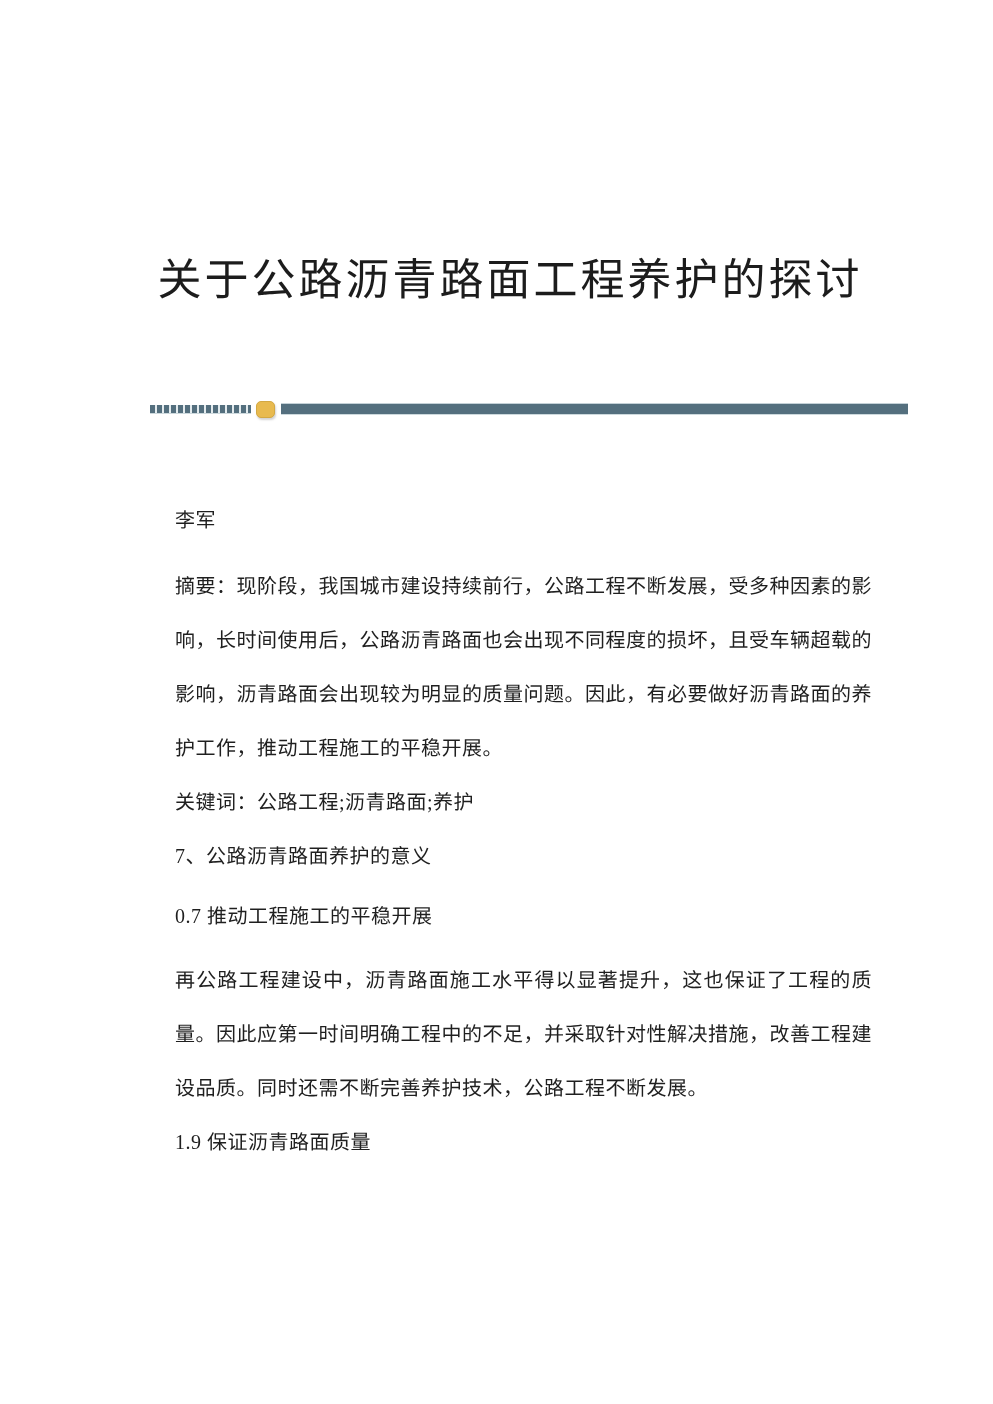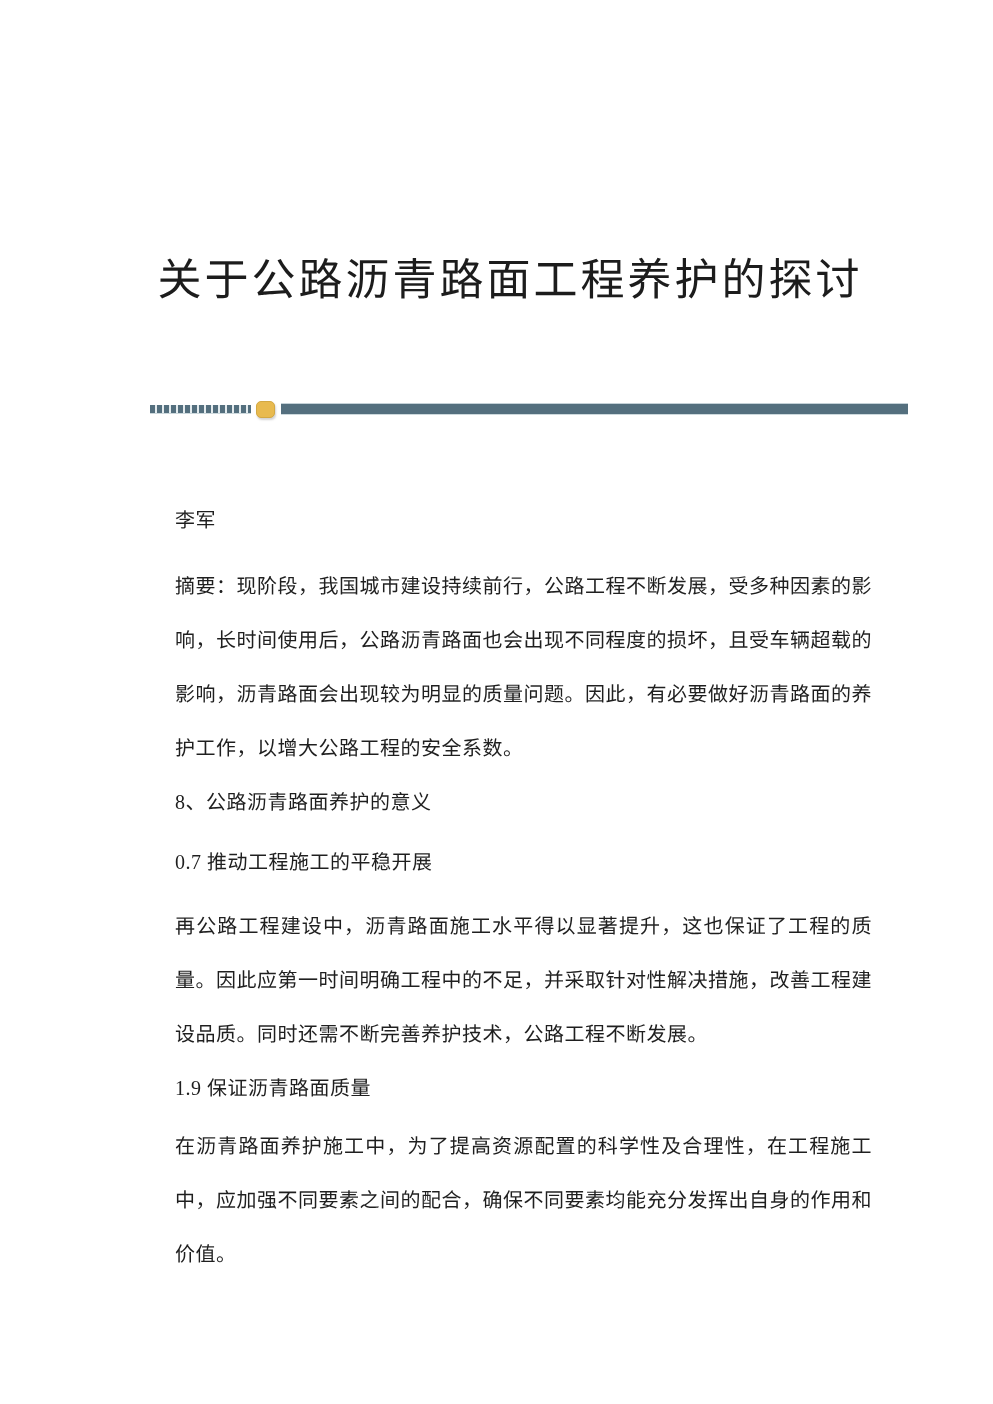--- a/index.html
+++ b/index.html
@@ -87,21 +87,21 @@
   <h1 class="doc-title">关于公路沥青路面工程养护的探讨</h1>
 
   <div class="divider">
     <div class="divider-dash"></div>
     <div class="divider-dot"></div>
     <div class="divider-bar"></div>
   </div>
 
   <div class="article">
     <p>李军</p>
-    <p class="block-abstract">摘要：现阶段，我国城市建设持续前行，公路工程不断发展，受多种因素的影响，长时间使用后，公路沥青路面也会出现不同程度的损坏，且受车辆超载的影响，沥青路面会出现较为明显的质量问题。因此，有必要做好沥青路面的养护工作，以增大公路工程的安全系数。</p>
-    <p>8、公路沥青路面养护的意义</p>
+    <p class="block-abstract">摘要：现阶段，我国城市建设持续前行，公路工程不断发展，受多种因素的影响，长时间使用后，公路沥青路面也会出现不同程度的损坏，且受车辆超载的影响，沥青路面会出现较为明显的质量问题。因此，有必要做好沥青路面的养护工作，推动工程施工的平稳开展。</p>
+    <p>关键词：公路工程;沥青路面;养护</p>
+    <p>7、公路沥青路面养护的意义</p>
     <p class="block-h11">0.7 推动工程施工的平稳开展</p>
     <p class="block-p11">再公路工程建设中，沥青路面施工水平得以显著提升，这也保证了工程的质量。因此应第一时间明确工程中的不足，并采取针对性解决措施，改善工程建设品质。同时还需不断完善养护技术，公路工程不断发展。</p>
     <p>1.9 保证沥青路面质量</p>
-    <p class="block-p12">在沥青路面养护施工中，为了提高资源配置的科学性及合理性，在工程施工中，应加强不同要素之间的配合，确保不同要素均能充分发挥出自身的作用和价值。</p>
   </div>
 
 </div>
 
 </body></html>

